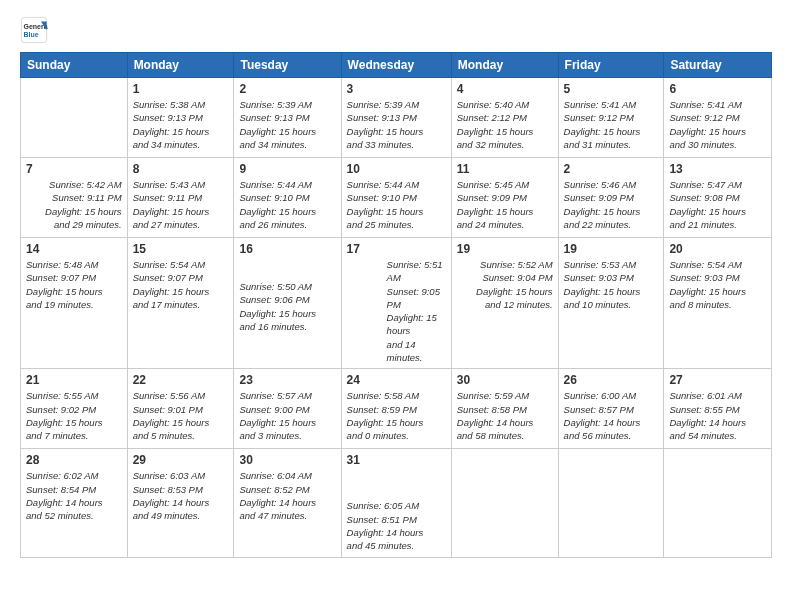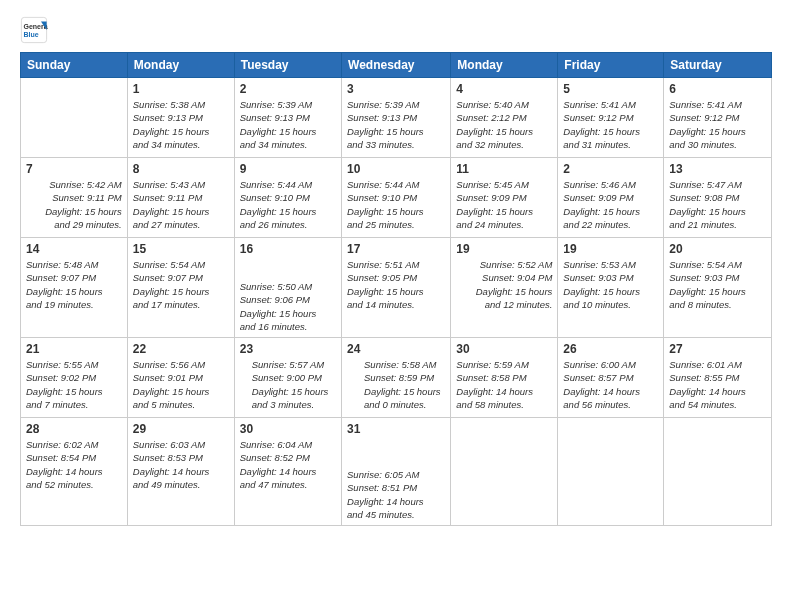--- a/index.html
+++ b/index.html
@@ -229,21 +229,21 @@
           </td>
           <td>
             <span class="day-num">16</span>
             <div class="day-info" style="white-space: pre-line; margin-top: 24px;">Sunrise: 5:50 AM
 Sunset: 9:06 PM
 Daylight: 15 hours
 and 16 minutes.</div>
           </td>
           <td>
             <span class="day-num">17</span>
-            <div class="day-info" style="white-space: pre-line;">Sunrise: 5:51 AM
+            <div class="day-info" style="white-space: pre-line; margin-left: 40px;">Sunrise: 5:51 AM
 Sunset: 9:05 PM
 Daylight: 15 hours
 and 14 minutes.</div>
           </td>
           <td>
             <span class="day-num">19</span>
             <div class="day-info" style="white-space: pre-line; text-align: right;">Sunrise: 5:52 AM
 Sunset: 9:04 PM
 Daylight: 15 hours
 and 12 minutes.</div>
@@ -273,28 +273,28 @@
           </td>
           <td>
             <span class="day-num">22</span>
             <div class="day-info" style="white-space: pre-line;">Sunrise: 5:56 AM
 Sunset: 9:01 PM
 Daylight: 15 hours
 and 5 minutes.</div>
           </td>
           <td>
             <span class="day-num">23</span>
-            <div class="day-info" style="white-space: pre-line; margin-left: 12px;">Sunrise: 5:57 AM
+            <div class="day-info" style="white-space: pre-line;">Sunrise: 5:57 AM
 Sunset: 9:00 PM
 Daylight: 15 hours
 and 3 minutes.</div>
           </td>
           <td>
             <span class="day-num">24</span>
-            <div class="day-info" style="white-space: pre-line; margin-left: 17px;">Sunrise: 5:58 AM
+            <div class="day-info" style="white-space: pre-line;">Sunrise: 5:58 AM
 Sunset: 8:59 PM
 Daylight: 15 hours
 and 0 minutes.</div>
           </td>
           <td>
             <span class="day-num">30</span>
             <div class="day-info" style="white-space: pre-line;">Sunrise: 5:59 AM
 Sunset: 8:58 PM
 Daylight: 14 hours
 and 58 minutes.</div>

